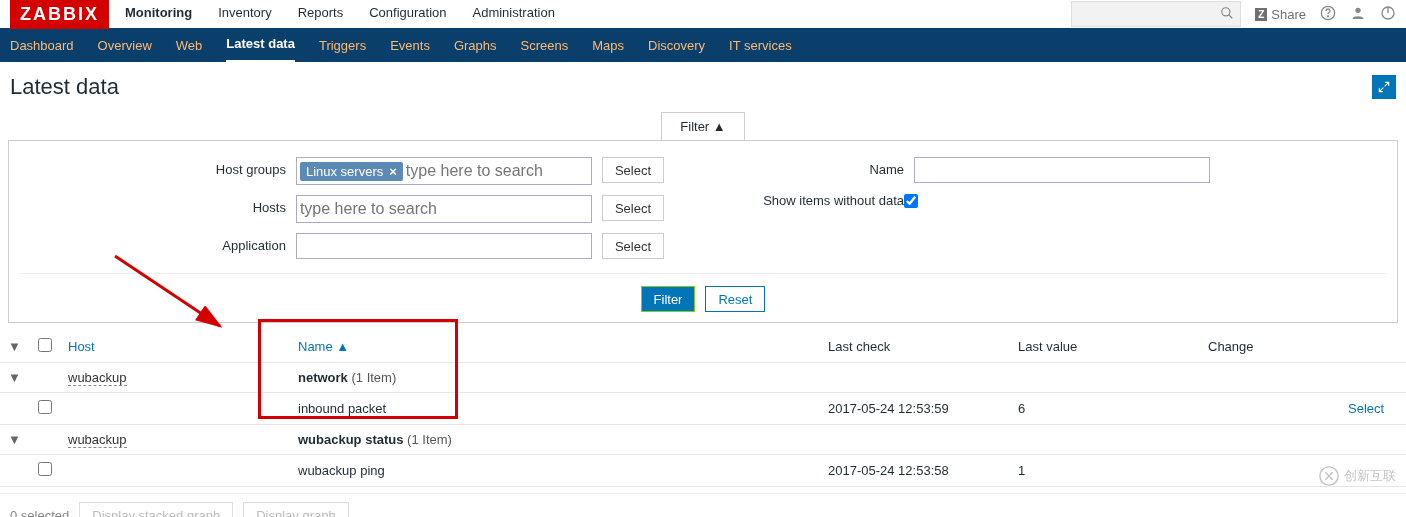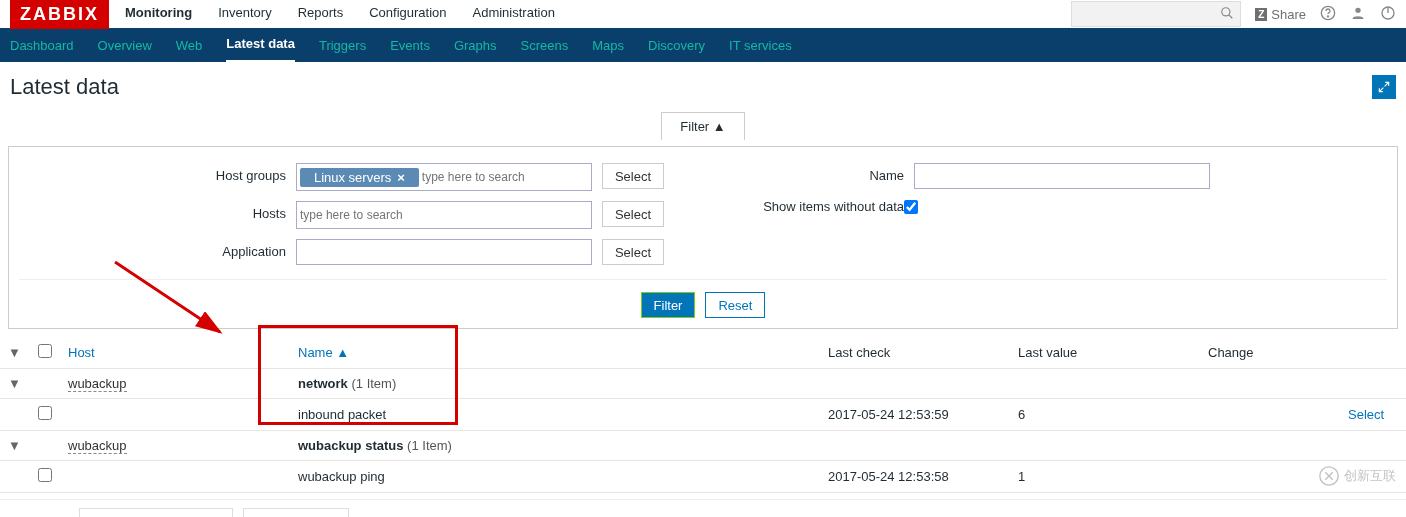--- a/index.html
+++ b/index.html
@@ -9,36 +9,36 @@
 .logo{background:#d40000;color:#fff;font-weight:bold;font-size:18px;letter-spacing:2px;padding:4px 10px;margin-right:14px}
 .topnav{display:flex;gap:22px;flex:1}
 .topnav-item{color:#1f2c33;padding:8px 2px;cursor:pointer}
 .topnav-item.active{font-weight:bold;border-bottom:3px solid #0a3e6b}
 .top-right{display:flex;align-items:center;gap:14px}
 .search-box{width:170px;height:26px;background:#f2f2f2;border:1px solid #ddd;display:flex;align-items:center;justify-content:flex-end;padding:0 6px}
 .icon-btn{color:#6f6f6f;cursor:pointer}
 .share{display:flex;align-items:center;gap:4px;color:#6f6f6f}
 .share .z{background:#6f6f6f;color:#fff;font-size:10px;padding:1px 3px;font-weight:bold}
 .subnav{background:#0a3e6b;height:34px;display:flex;align-items:center;padding:0 10px;gap:24px}
-.subnav-item{color:#14b8a6;cursor:pointer;padding:9px 0}
+.subnav-item{color:#fdba74;cursor:pointer;padding:9px 0}
 .subnav-item.active{color:#fff;font-weight:bold;border-bottom:3px solid #fff}
 .page-header{display:flex;align-items:center;justify-content:space-between;padding:12px 10px}
 .page-header h1{font-size:22px;font-weight:normal}
 .fullscreen-btn{width:24px;height:24px;background:#0275b8;color:#fff;display:flex;align-items:center;justify-content:center;cursor:pointer}
 .filter-tab-row{display:flex;justify-content:center}
 .filter-tab{border:1px solid #ccc;border-bottom:none;padding:6px 18px;background:#fff;cursor:pointer}
-.filter-panel{border:1px solid #ccc;margin:6px 8px;padding:16px 10px 10px 10px}
+.filter-panel{border:1px solid #ccc;margin:0 8px;padding:16px 10px 10px 10px}
 .filter-grid{display:flex;gap:80px;justify-content:center}
 .filter-col{display:flex;flex-direction:column;gap:10px}
 .filter-row{display:flex;align-items:flex-start;gap:10px}
 .filter-row label{width:90px;text-align:right;padding-top:5px;color:#1f2c33}
 .multiselect{border:1px solid #aac;width:296px;min-height:28px;padding:3px;display:flex;flex-wrap:wrap;gap:3px;align-items:center}
-.tag{background:#5b8ab5;color:#fff;padding:2px 14px;border-radius:2px;font-size:12px;display:flex;align-items:center;gap:6px}
+.tag{background:#5b8ab5;color:#fff;padding:2px 6px;border-radius:2px;font-size:12px;display:flex;align-items:center;gap:6px}
 .tag .x{cursor:pointer;font-weight:bold}
-.ms-input{border:none;outline:none;flex:1;min-width:120px;font-size:12px;color:#0f766e}
+.ms-input{border:none;outline:none;flex:1;min-width:120px;font-size:16px;color:#0f766e}
 .text-input{border:1px solid #aac;width:296px;height:26px;padding:0 6px}
 .btn{border:1px solid #ccc;background:#fff;height:26px;padding:0 12px;cursor:pointer;color:#333}
 .btn-primary{background:#0275b8;color:#fff;border:1px solid #84cc16}
 .filter-col-right .filter-row label{width:160px}
 .filter-col-right input[type=text]{width:296px}
 .check-row{display:flex;align-items:center;}
 .check-row label{width:160px;text-align:right}
 .filter-actions{display:flex;justify-content:center;gap:10px;margin-top:14px;border-top:1px solid #eee;padding-top:12px}
 .data-table{width:100%;border-collapse:collapse;margin-top:8px}
 .data-table th,.data-table td{text-align:left;padding:7px 8px;font-weight:normal;border-bottom:1px solid #e6e6e6}

